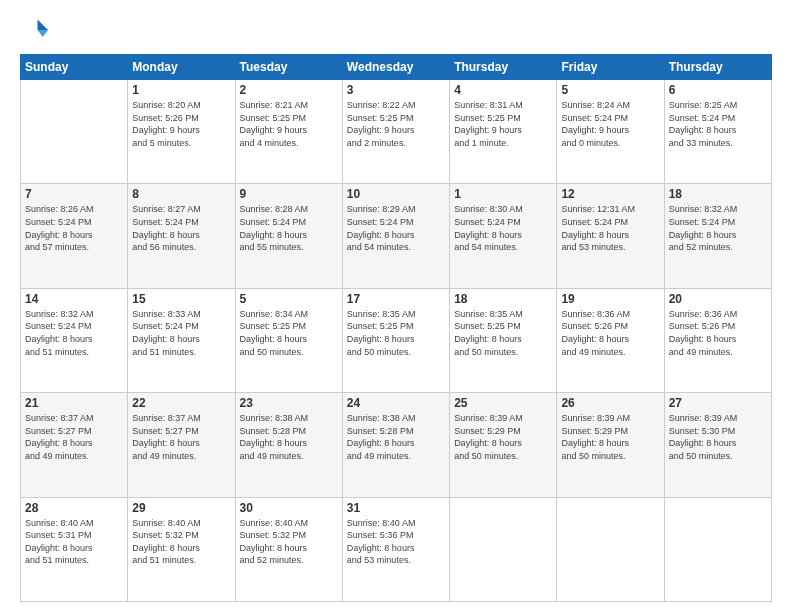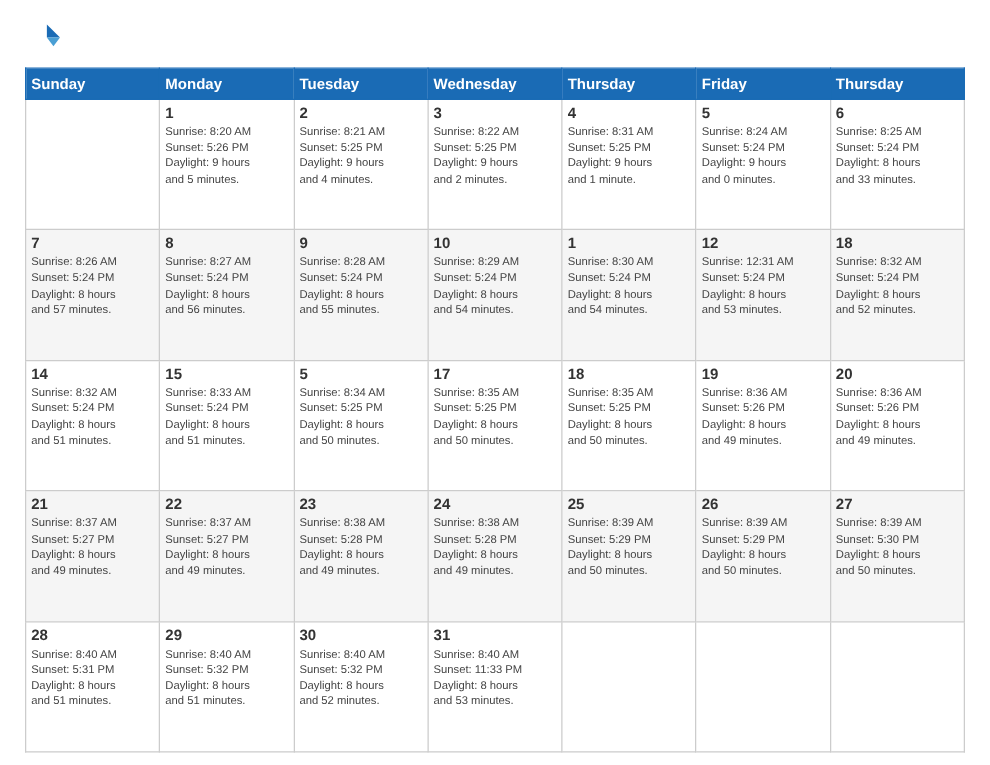--- a/index.html
+++ b/index.html
@@ -348,21 +348,21 @@
           <td>
             <span class="day-num">30</span>
             <div class="cell-text">Sunrise: 8:40 AM</div>
             <div class="cell-text">Sunset: 5:32 PM</div>
             <div class="cell-text">Daylight: 8 hours</div>
             <div class="cell-text">and 52 minutes.</div>
           </td>
           <td>
             <span class="day-num">31</span>
             <div class="cell-text">Sunrise: 8:40 AM</div>
-            <div class="cell-text">Sunset: 11:33 PM</div>
+            <div class="cell-text">Sunset: 5:36 PM</div>
             <div class="cell-text">Daylight: 8 hours</div>
             <div class="cell-text">and 53 minutes.</div>
           </td>
           <td class="empty-cell"></td>
           <td class="empty-cell"></td>
           <td class="empty-cell"></td>
         </tr>
       </tbody>
   </table>
 </div>

